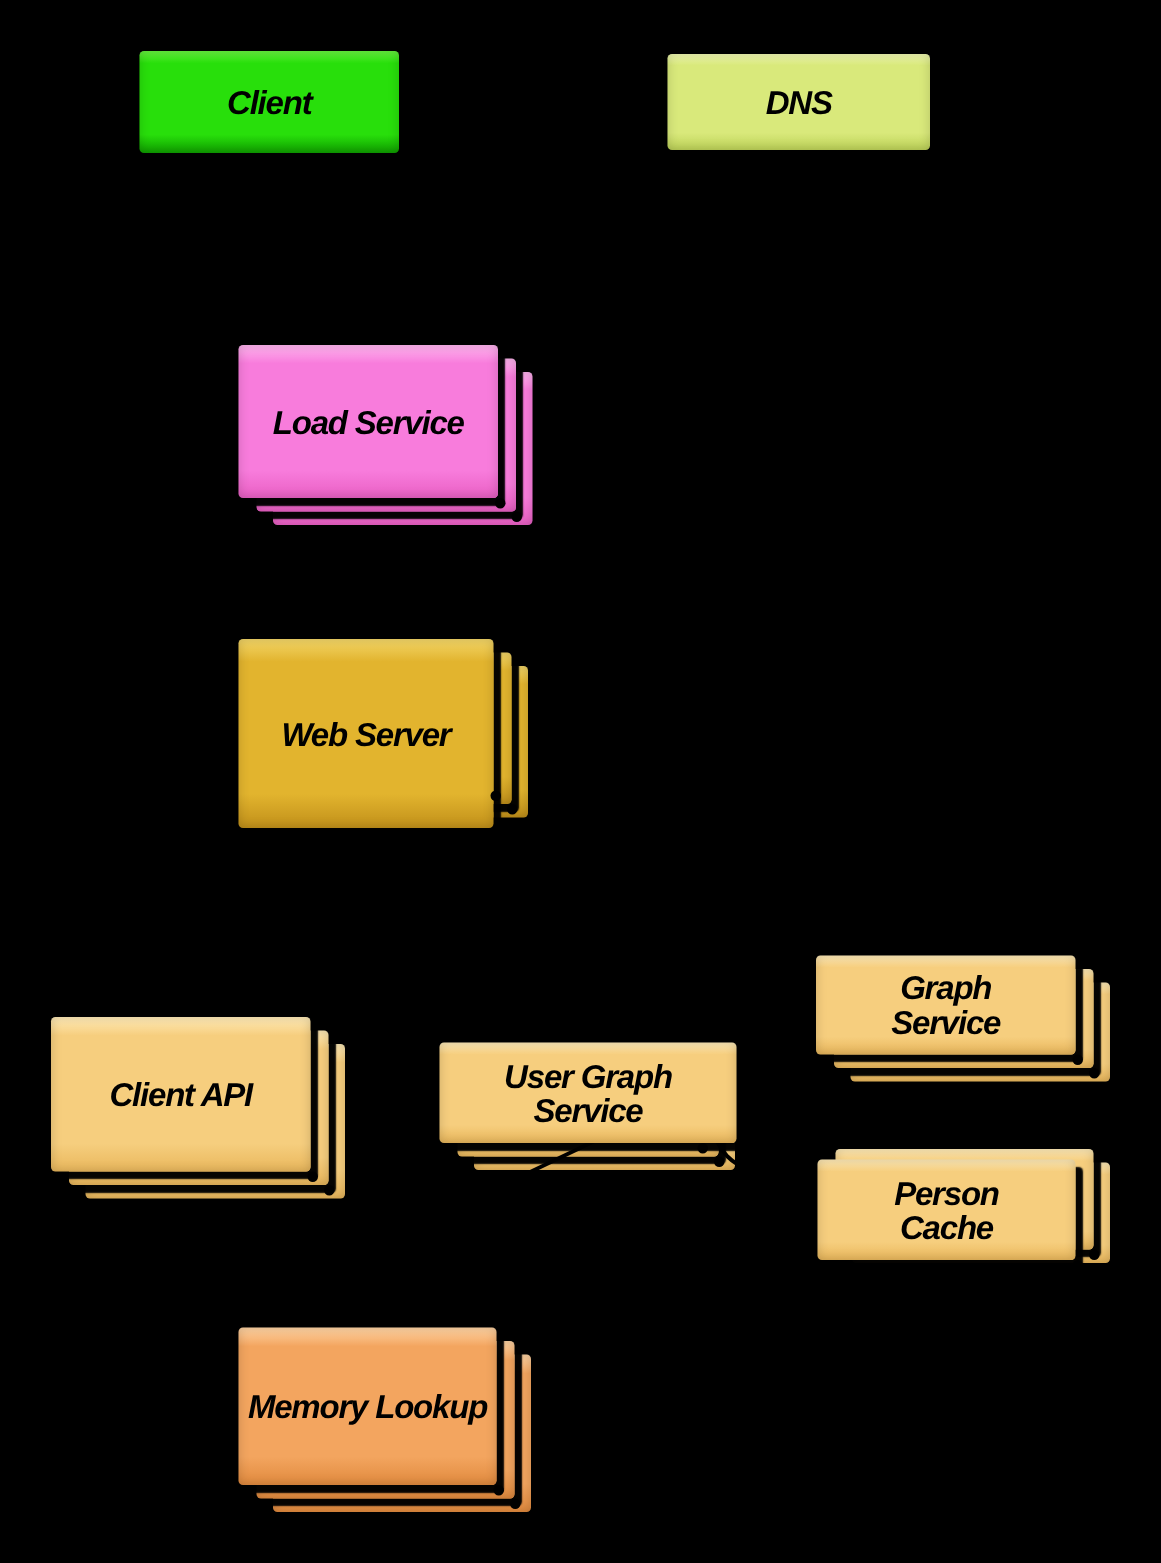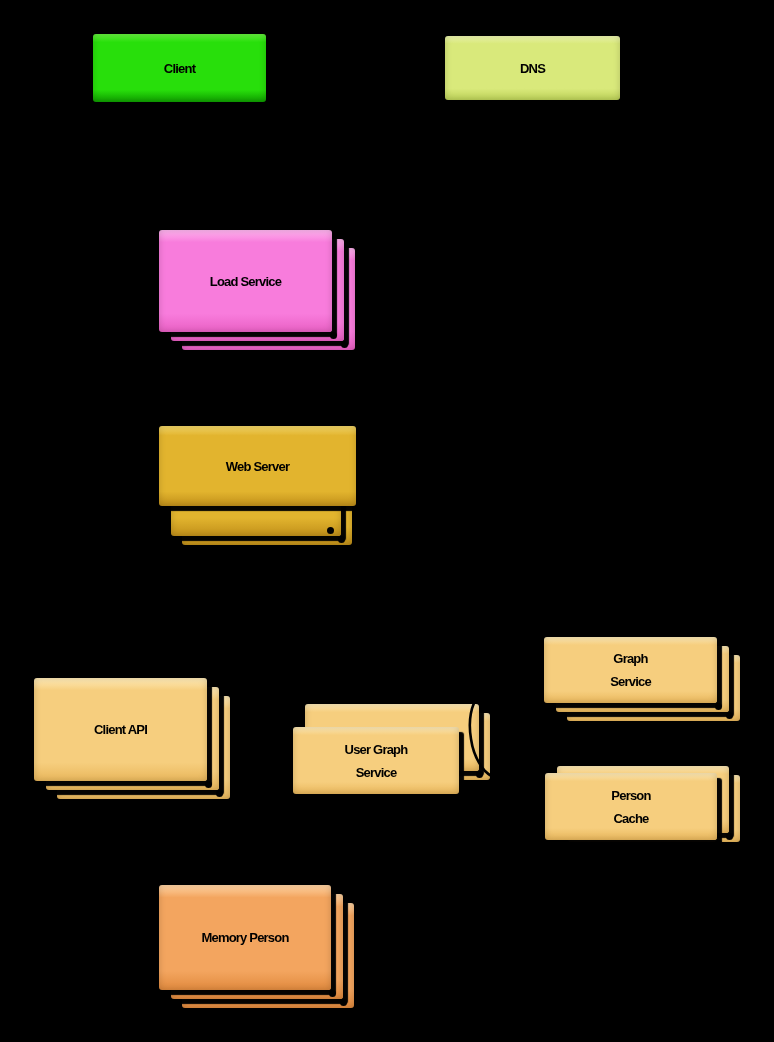--- a/index.html
+++ b/index.html
@@ -28,25 +28,26 @@
   .card.back2 { z-index: 1; }
   .card .label {
     position: absolute;
     inset: 0;
     display: flex;
     flex-direction: column;
     align-items: center;
     justify-content: center;
     color: #000000;
     font-weight: bold;
-    font-size: 13px;
+    font-size: 22px;
     letter-spacing: -0.8px;
     line-height: 23px;
     text-align: left;
     white-space: nowrap;
+    font-style: italic;
   }
   .dot {
     position: absolute;
     width: 7px;
     height: 7px;
     border-radius: 50%;
     background: #000000;
   }
   #edges {
     position: absolute;
@@ -91,21 +92,21 @@
         </div>
       </div>
     </div>
     <div class="stack" style="left: 159px; top: 426px;">
       <div class="card back2" style="left: 23px; top: 18px; width: 170px; height: 101px; background: linear-gradient(rgb(243, 214, 104) 0%, rgb(226, 180, 46) 12%, rgb(226, 180, 46) 82%, rgb(193, 144, 26) 100%);">
         <div class="dot" style="left: 167.5px; top: 100.5px;"></div>
       </div>
       <div class="card back1" style="left: 11.5px; top: 9px; width: 170px; height: 101px; background: linear-gradient(rgb(243, 214, 104) 0%, rgb(226, 180, 46) 12%, rgb(226, 180, 46) 82%, rgb(193, 144, 26) 100%);">
         <div class="dot" style="left: 167.5px; top: 100.5px;"></div>
       </div>
-      <div class="card front" style="left: 0px; top: 0px; width: 170px; height: 80px; background: linear-gradient(rgb(243, 214, 104) 0%, rgb(226, 180, 46) 12%, rgb(226, 180, 46) 82%, rgb(193, 144, 26) 100%); padding-left: 27px;">
+      <div class="card front" style="left: 0px; top: 0px; width: 170px; height: 126px; background: linear-gradient(rgb(243, 214, 104) 0%, rgb(226, 180, 46) 12%, rgb(226, 180, 46) 82%, rgb(193, 144, 26) 100%);">
         <div class="dot" style="left: 167.5px; top: 100.5px;"></div>
         <div class="label">
           <div>Web Server</div>
         </div>
       </div>
     </div>
     <div class="stack" style="left: 34px; top: 678px;">
       <div class="card back2" style="left: 23px; top: 18px; width: 173px; height: 103px; background: linear-gradient(rgb(255, 235, 184) 0%, rgb(246, 206, 126) 12%, rgb(246, 206, 126) 82%, rgb(233, 183, 92) 100%);">
         <div class="dot" style="left: 170.5px; top: 102.5px;"></div>
       </div>
@@ -119,21 +120,21 @@
         </div>
       </div>
     </div>
     <div class="stack" style="left: 293px; top: 695px;">
       <div class="card back2" style="left: 23px; top: 18px; width: 174px; height: 67px; background: linear-gradient(rgb(255, 235, 184) 0%, rgb(246, 206, 126) 12%, rgb(246, 206, 126) 82%, rgb(233, 183, 92) 100%);">
         <div class="dot" style="left: 171.5px; top: 66.5px;"></div>
       </div>
       <div class="card back1" style="left: 11.5px; top: 9px; width: 174px; height: 67px; background: linear-gradient(rgb(255, 235, 184) 0%, rgb(246, 206, 126) 12%, rgb(246, 206, 126) 82%, rgb(233, 183, 92) 100%);">
         <div class="dot" style="left: 171.5px; top: 66.5px;"></div>
       </div>
-      <div class="card front" style="left: 0px; top: 0px; width: 166px; height: 67px; background: linear-gradient(rgb(255, 235, 184) 0%, rgb(246, 206, 126) 12%, rgb(246, 206, 126) 82%, rgb(233, 183, 92) 100%); margin-top: 32px;">
+      <div class="card front" style="left: 0px; top: 0px; width: 198px; height: 67px; background: linear-gradient(rgb(255, 235, 184) 0%, rgb(246, 206, 126) 12%, rgb(246, 206, 126) 82%, rgb(233, 183, 92) 100%);">
         <div class="dot" style="left: 171.5px; top: 66.5px;"></div>
         <div class="label">
           <div>User Graph</div>
           <div>Service</div>
         </div>
       </div>
     </div>
     <div class="stack" style="left: 544px; top: 637px;">
       <div class="card back2" style="left: 23px; top: 18px; width: 173px; height: 66px; background: linear-gradient(rgb(255, 235, 184) 0%, rgb(246, 206, 126) 12%, rgb(246, 206, 126) 82%, rgb(233, 183, 92) 100%);">
         <div class="dot" style="left: 170.5px; top: 65.5px;"></div>
@@ -167,17 +168,17 @@
     <div class="stack" style="left: 159px; top: 885px;">
       <div class="card back2" style="left: 23px; top: 18px; width: 172px; height: 105px; background: linear-gradient(rgb(255, 212, 164) 0%, rgb(243, 165, 95) 12%, rgb(243, 165, 95) 82%, rgb(225, 138, 62) 100%);">
         <div class="dot" style="left: 169.5px; top: 104.5px;"></div>
       </div>
       <div class="card back1" style="left: 11.5px; top: 9px; width: 172px; height: 105px; background: linear-gradient(rgb(255, 212, 164) 0%, rgb(243, 165, 95) 12%, rgb(243, 165, 95) 82%, rgb(225, 138, 62) 100%);">
         <div class="dot" style="left: 169.5px; top: 104.5px;"></div>
       </div>
       <div class="card front" style="left: 0px; top: 0px; width: 172px; height: 105px; background: linear-gradient(rgb(255, 212, 164) 0%, rgb(243, 165, 95) 12%, rgb(243, 165, 95) 82%, rgb(225, 138, 62) 100%);">
         <div class="dot" style="left: 169.5px; top: 104.5px;"></div>
         <div class="label">
-          <div>Memory Person</div>
+          <div>Memory Lookup</div>
         </div>
       </div>
     </div>
   </div>
 
 </body></html>

